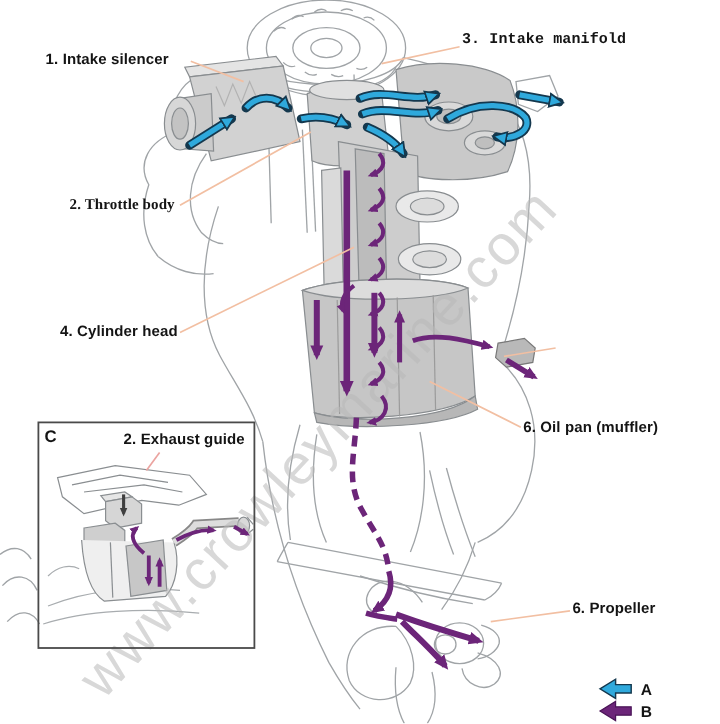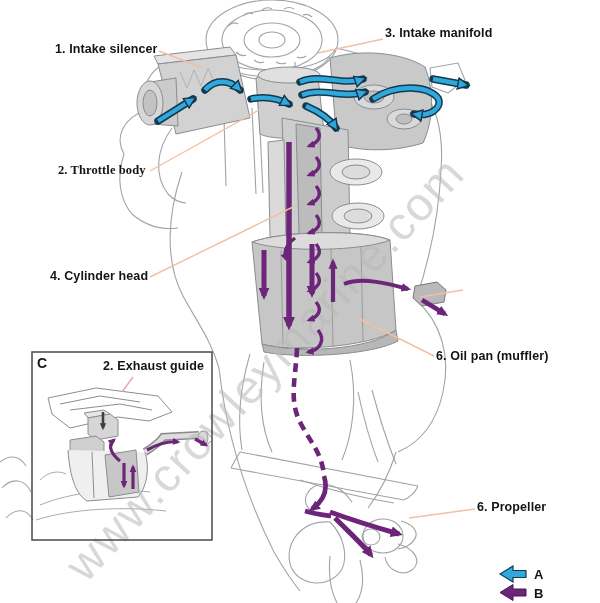--- a/index.html
+++ b/index.html
@@ -1,23 +1,23 @@
 <!DOCTYPE html>
 <html><head>
 <meta charset="utf-8">
 <style>
   html,body{margin:0;padding:0;background:#fff;}
   .stage{position:relative;width:600px;height:603px;background:#ffffff;overflow:hidden;
          font-family:"Liberation Sans","DejaVu Sans",sans-serif;}
   .stage svg{position:absolute;left:0;top:0;}
   .lbl{position:absolute;font-weight:700;font-size:12.5px;color:#141414;
        white-space:nowrap;line-height:1.18;letter-spacing:.1px;}
-  .lbl1{left:55px;top:42px;}
+  .lbl1{left:38px;top:42px;}
   .lbl2{left:58px;top:163px;font-family:Liberation Serif, serif;}
-  .lbl3{left:385px;top:26px;}
+  .lbl3{left:385px;top:26px;font-family:Liberation Mono, monospace;}
   .lbl4{left:50px;top:269px;}
   .lbl5{left:103px;top:359px;}
   .lbl6{left:436px;top:349px;}
   .lbl7{left:477px;top:500px;}
   .lbl8{left:467px;top:275px;width:100px;white-space:normal;
         text-indent:-17px;padding-left:17px;}
   .insetC{left:37px;top:355px;font-size:14px;}
 </style>
 </head>
 <body>

